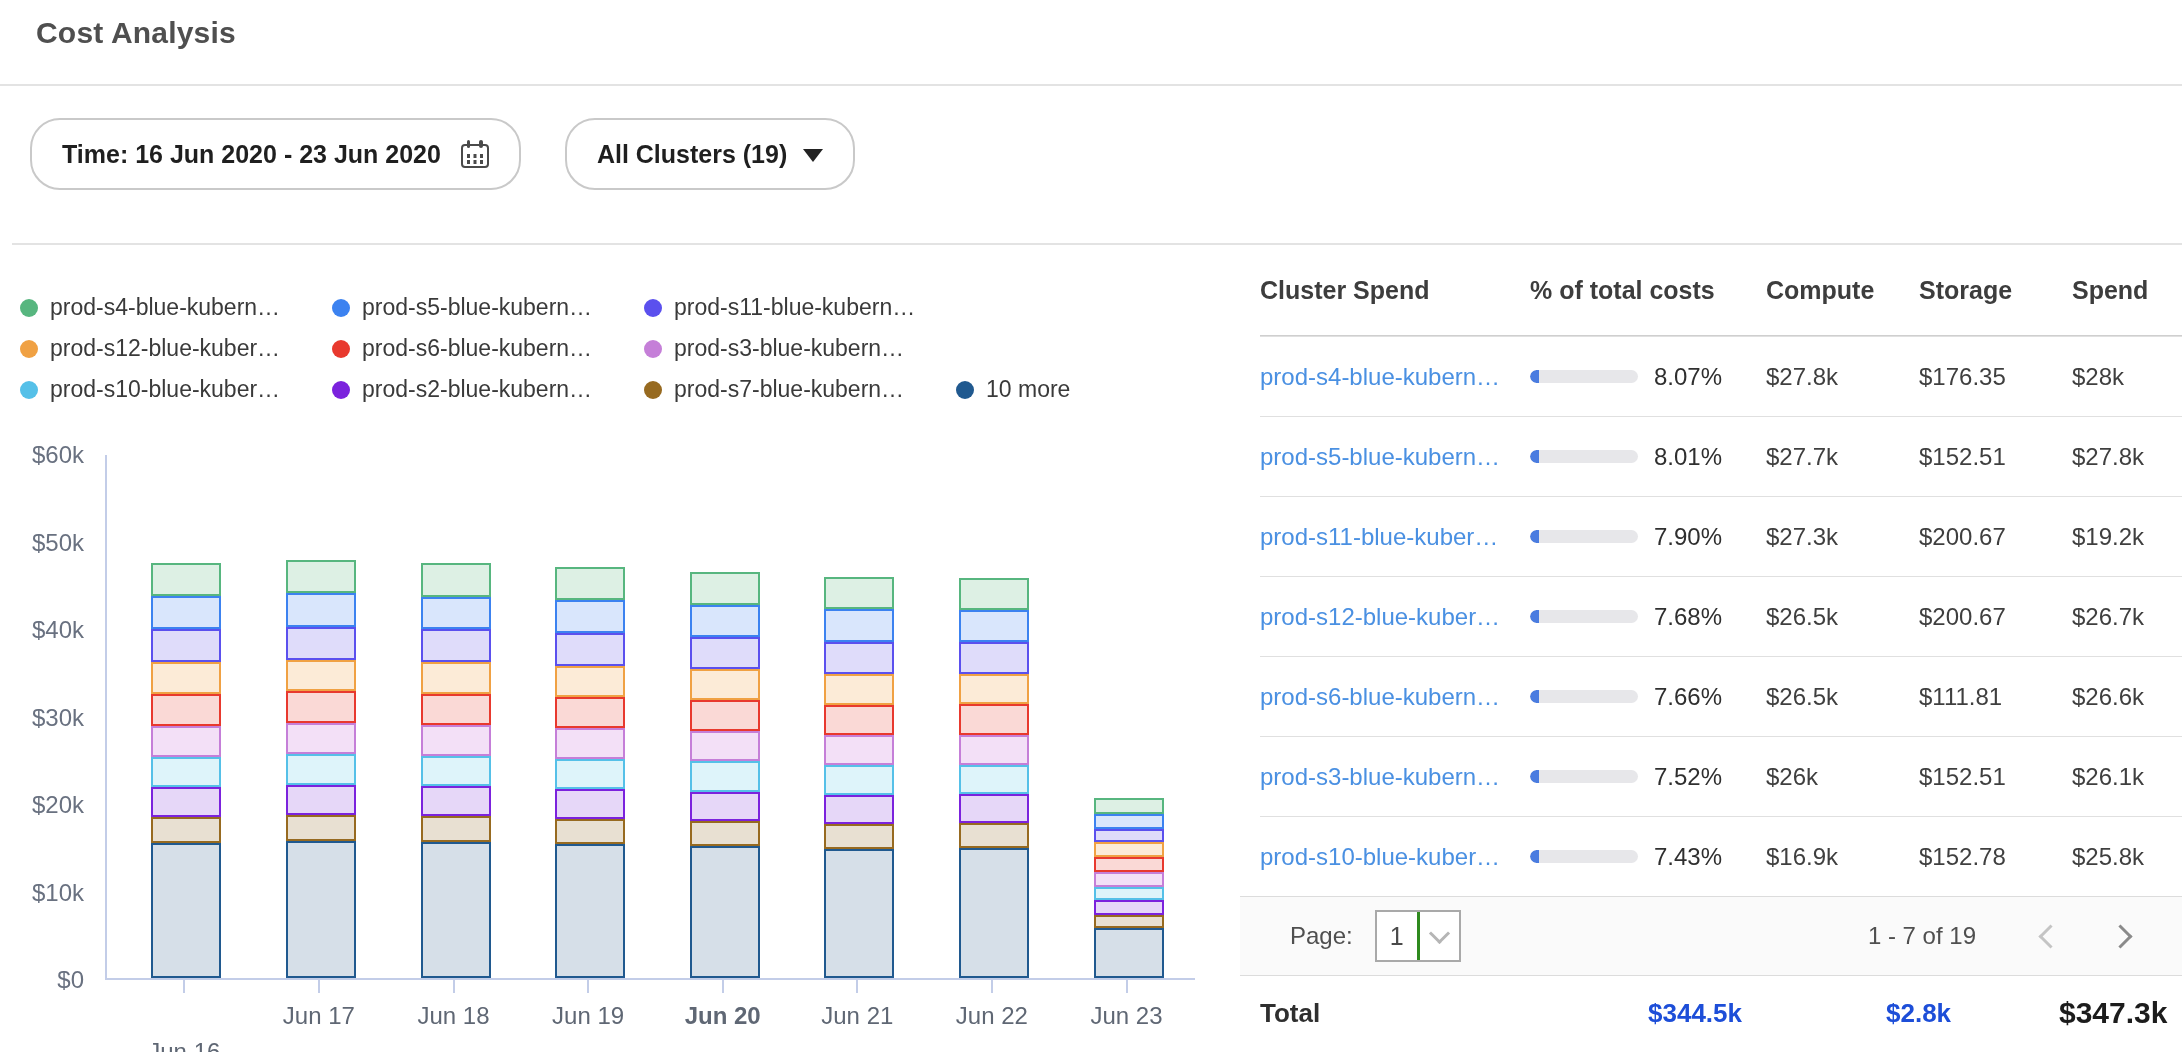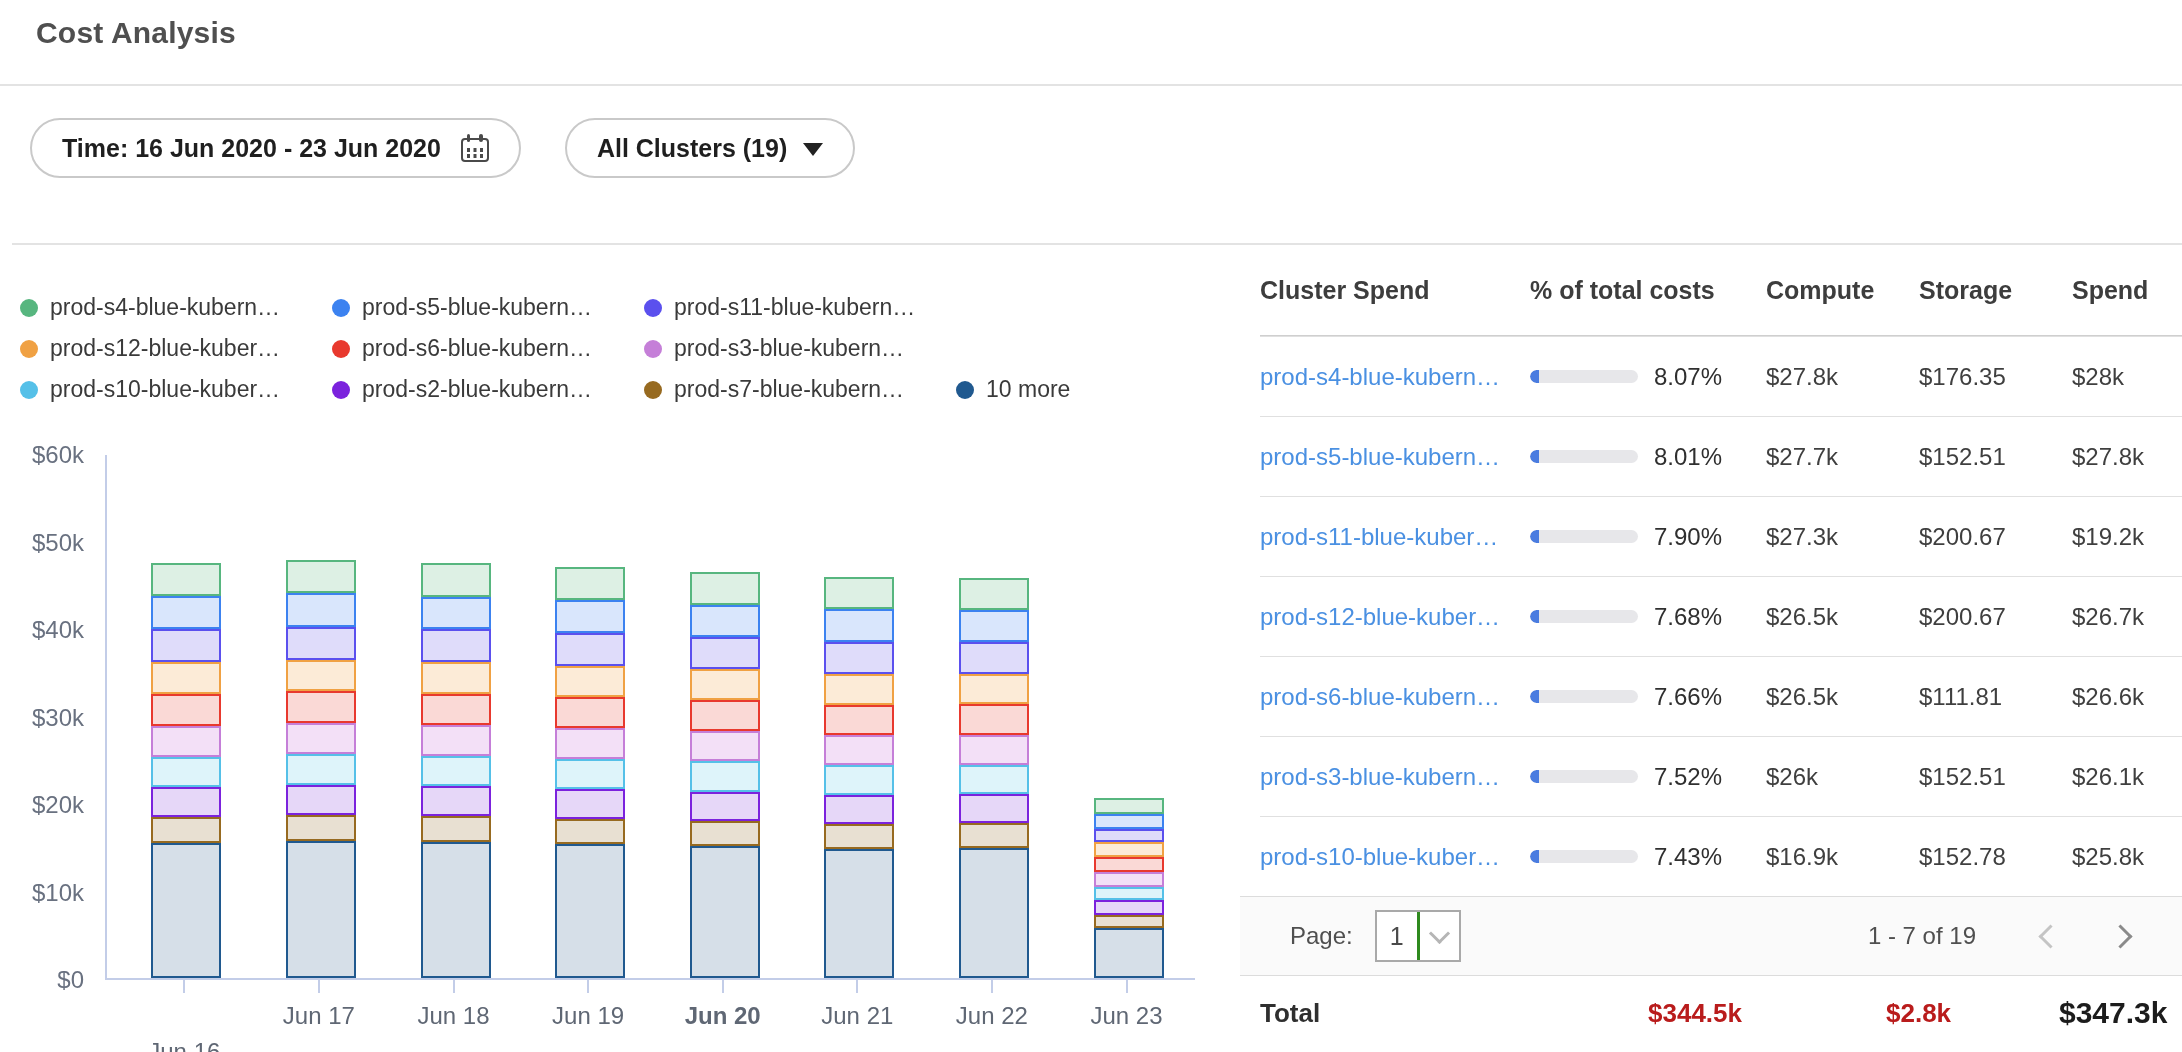--- a/index.html
+++ b/index.html
@@ -10,21 +10,21 @@
   }
 
   
   .page-title { position:absolute; left:36px; top:16px; font-size:30px; font-weight:600; color:#4f4f4f; letter-spacing:.2px; }
   .divider-1 { position:absolute; left:0; top:84px; width:100%; height:2px; background:#e3e3e3; }
   .divider-2 { position:absolute; left:12px; top:243px; right:0; height:2px; background:#e3e3e3; }
 
   
   .pill-row { position:absolute; left:30px; top:118px; display:flex; gap:44px; align-items:center; }
   .pill {
-    display:flex; align-items:center; gap:16px; height:60px; padding:0 30px;
+    display:flex; align-items:center; gap:16px; height:72px; padding:0 30px;
     border:2px solid #c9c9c9; border-radius:30px; background:#fff; cursor:pointer;
     font-size:25px; font-weight:700; color:#1f1f1f; white-space:nowrap;
   }
   .caret-down { width:0; height:0; border-left:10px solid transparent; border-right:10px solid transparent; border-top:13px solid #222; margin-top:2px; }
 
   
   .cal { position:relative; width:28px; height:28px; margin-left:4px; }
   .cal .body { position:absolute; left:0; top:4px; width:28px; height:24px; border:2.5px solid #4a4a4a; border-radius:4px; }
   .cal .ring { position:absolute; top:0; width:3.5px; height:8px; background:#4a4a4a; border-radius:2px; }
   .cal .ring.r1 { left:6px; } .cal .ring.r2 { right:6px; }
@@ -75,21 +75,21 @@
   .chev { width:15px; height:15px; border-left:3.5px solid #b5b5b5; border-bottom:3.5px solid #b5b5b5; transform:rotate(-45deg); margin-top:-6px; }
   .range-text { margin-left:auto; font-size:24px; color:#4f4f4f; }
   .nav-arrow { width:44px; height:44px; display:flex; align-items:center; justify-content:center; cursor:pointer; }
   .arrow-glyph { width:17px; height:17px; border-top:3px solid; border-left:3px solid; }
   .arrow-prev { margin-left:48px; } .arrow-prev .arrow-glyph { color:#c4c4c4; transform:rotate(-45deg); margin-left:8px; }
   .arrow-next { margin-left:34px; } .arrow-next .arrow-glyph { color:#8a8a8a; transform:rotate(135deg); margin-right:8px; }
 
   
   .t-total { height:74px; display:grid; grid-template-columns:388px 238px 173px 1fr; align-items:center; padding-right:36px; }
   .total-label { font-size:26px; font-weight:700; color:#2f2f2f; }
-  .total-compute, .total-storage { font-size:26px; font-weight:700; color:#b91c1c; }
+  .total-compute, .total-storage { font-size:26px; font-weight:700; color:#1d4ed8; }
   .total-spend { font-size:30px; font-weight:700; color:#1c1c1c; text-align:right; }
 </style>
 </head>
 <body>
 
 <div class="page-title">Cost Analysis</div>
 <div class="divider-1"></div>
 
 <div class="pill-row">
   <div class="pill">

